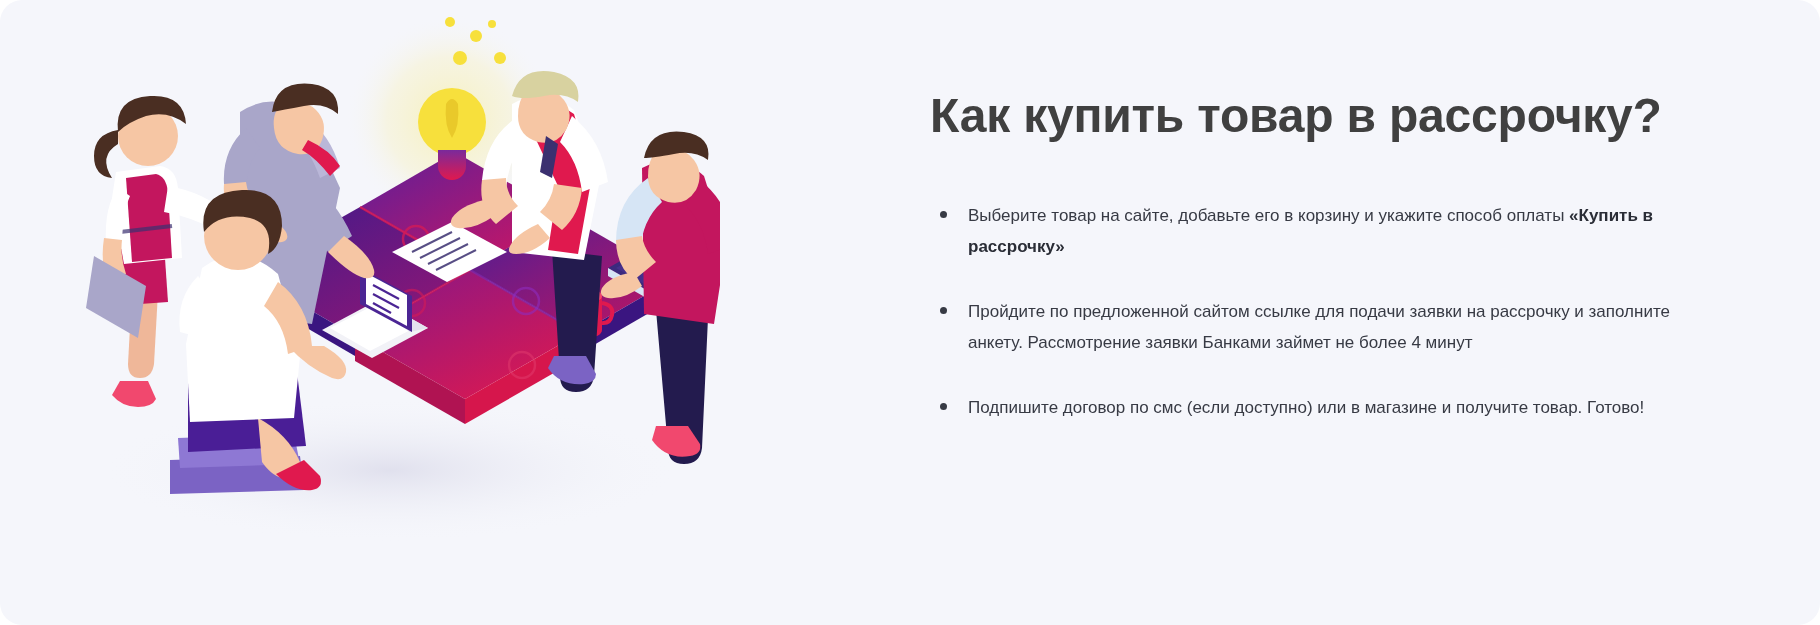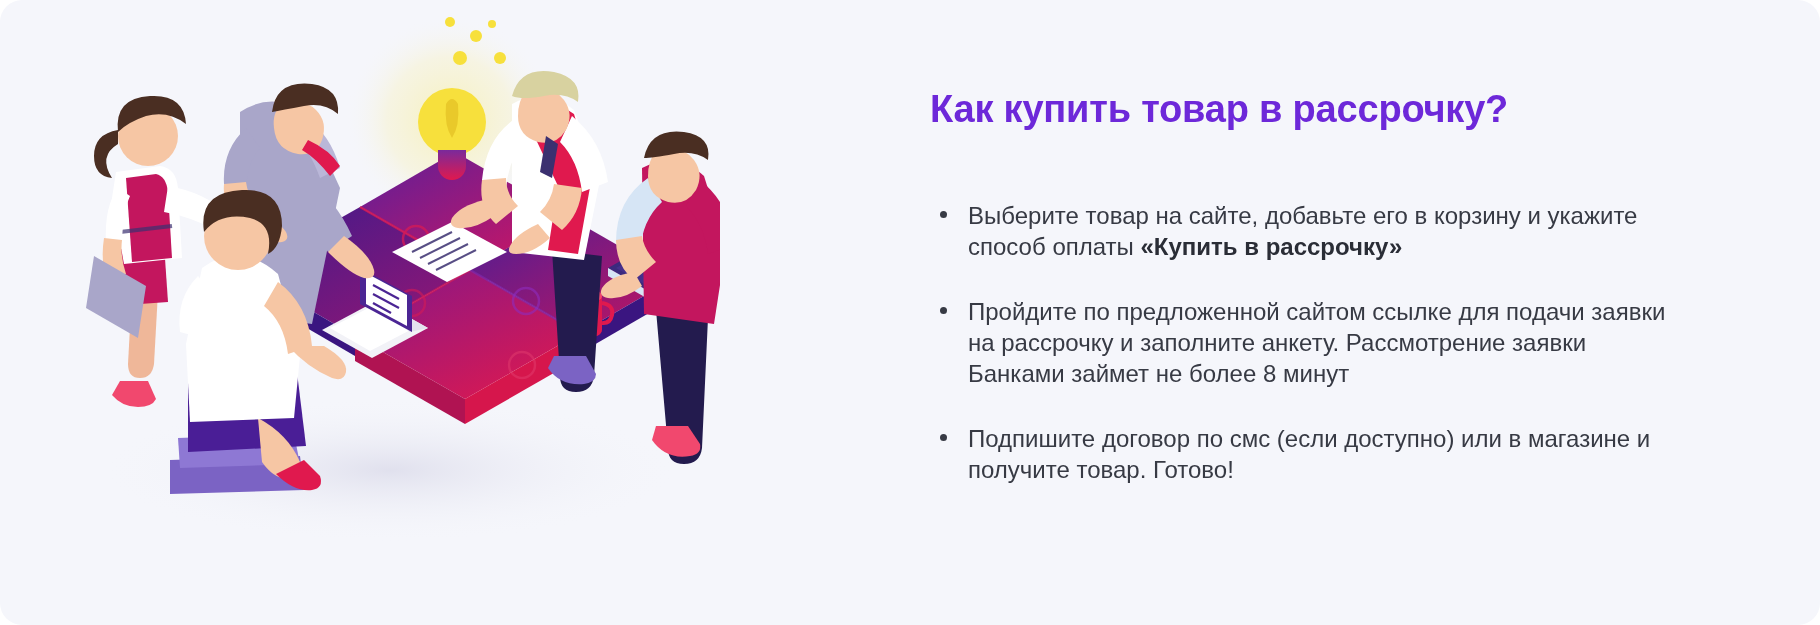--- a/index.html
+++ b/index.html
@@ -46,42 +46,42 @@
     top: 0;
     width: 760px;
     height: 625px;
   }
 
   #page-title {
     position: absolute;
     left: 0;
     top: 88px;
     margin: 0;
-    font-size: 38px;
+    font-size: 48px;
     font-weight: bold;
-    color: #6d28d9;
+    color: #404040;
     letter-spacing: -0.2px;
     white-space: nowrap;
   }
 
   #bullet-list {
     position: absolute;
     left: 4px;
     top: 200px;
     width: 740px;
     margin: 0;
     padding: 0;
     list-style: none;
   }
 
   .bullet-item {
     position: relative;
     padding-left: 34px;
     margin-bottom: 34px;
-    font-size: 24px;
+    font-size: 17px;
     line-height: 31px;
     color: #373A44;
   }
   .bullet-item:last-child { margin-bottom: 9px; }
 
   .bullet-dot {
     position: absolute;
     left: 6px;
     top: 11px;
     width: 7px;
@@ -290,21 +290,21 @@
 
     <ul id="bullet-list">
 
       <li class="bullet-item">
         <span class="bullet-dot"></span>
         <span class="bullet-text">Выберите товар на сайте, добавьте его в корзину и укажите способ оплаты </span><span class="bullet-strong">«Купить в рассрочку»</span>
       </li>
 
       <li class="bullet-item">
         <span class="bullet-dot"></span>
-        <span class="bullet-text">Пройдите по предложенной сайтом ссылке для подачи заявки на рассрочку и заполните анкету. Рассмотрение заявки Банками займет не более 8 минут</span>
+        <span class="bullet-text">Пройдите по предложенной сайтом ссылке для подачи заявки на рассрочку и заполните анкету. Рассмотрение заявки Банками займет не более 4 минут</span>
       </li>
 
       <li class="bullet-item">
         <span class="bullet-dot"></span>
         <span class="bullet-text">Подпишите договор по смс (если доступно) или в магазине и получите товар. Готово!</span>
       </li>
 
     </ul>
   </div>
 </div>

